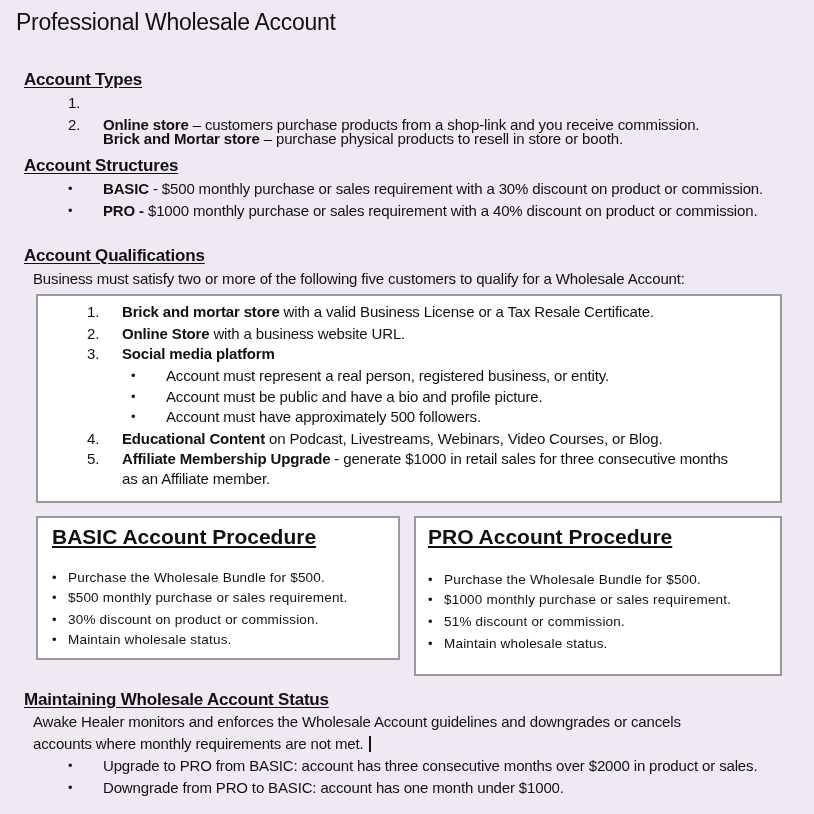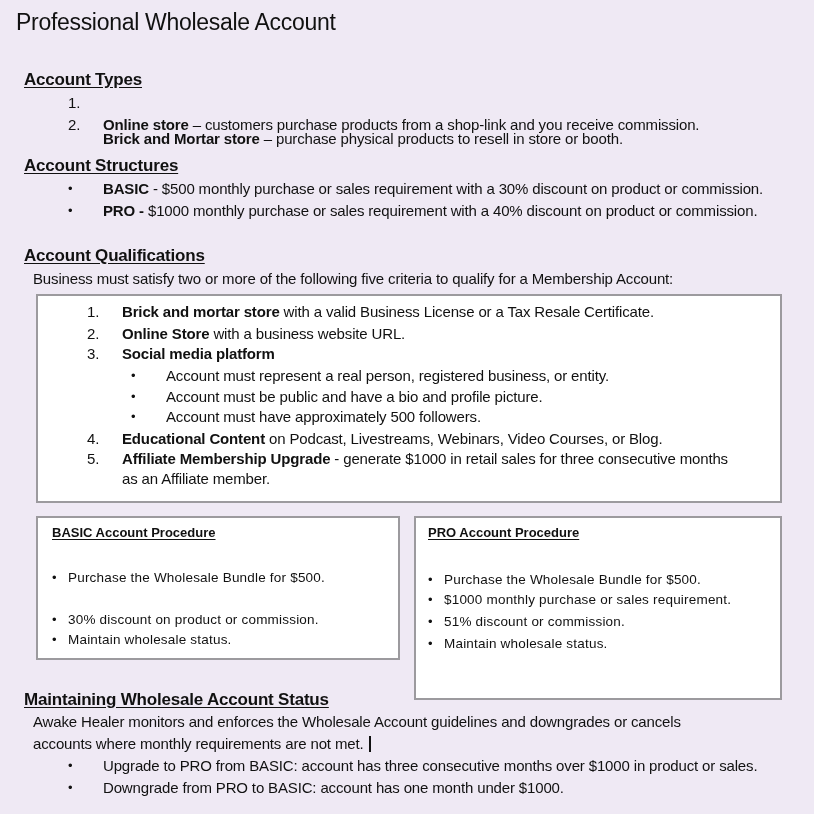--- a/index.html
+++ b/index.html
@@ -24,21 +24,21 @@
     position: absolute; font-size: 15px; white-space: nowrap; letter-spacing: -0.15px;
   }
   .num { position: absolute; font-size: 15px; }
   .bullet { position: absolute; font-size: 13px; }
   b { font-weight: bold; }
   .box {
     position: absolute; background: #ffffff;
     border: 2px solid #9c9a9e; box-sizing: border-box;
   }
   .proc-title {
-    position: absolute; font-size: 13px; font-weight: bold;
+    position: absolute; font-size: 21px; font-weight: bold;
     text-decoration: underline; text-underline-offset: 2px; white-space: nowrap;
   }
   .proc-item {
     position: absolute; font-size: 13.5px; white-space: nowrap; letter-spacing: 0.2px;
   }
   .proc-item .dot { display: inline-block; width: 16px; font-size: 13px; }
   .cursor {
     display: inline-block; width: 2px; height: 16px; background: #111;
     vertical-align: -3px; margin-left: 6px;
   }
@@ -58,21 +58,21 @@
 
 <h2 class="h2" style="top:156px;">Account Structures</h2>
 <div>
   <span class="bullet" style="left:68px;top:181px;">•</span>
   <div class="line" style="left:103px;top:180px;"><b>BASIC</b><span> - $500 monthly purchase or sales requirement with a 30% discount on product or commission.</span></div>
   <span class="bullet" style="left:68px;top:203px;">•</span>
   <div class="line" style="left:103px;top:202px;"><b>PRO -</b><span> $1000 monthly purchase or sales requirement with a 40% discount on product or commission.</span></div>
 </div>
 
 <h2 class="h2" style="top:246px;">Account Qualifications</h2>
-<div class="line" style="left:33px;top:270px;">Business must satisfy two or more of the following five criteria to qualify for a Membership Account:</div>
+<div class="line" style="left:33px;top:270px;">Business must satisfy two or more of the following five customers to qualify for a Wholesale Account:</div>
 
 <div class="box" style="left:36px;top:294px;width:746px;height:209px;">
   <span class="num" style="left:49px;top:7px;">1.</span>
   <div class="line" style="left:84px;top:7px;"><b>Brick and mortar store</b><span> with a valid Business License or a Tax Resale Certificate.</span></div>
 
   <span class="num" style="left:49px;top:29px;">2.</span>
   <div class="line" style="left:84px;top:29px;"><b>Online Store</b><span> with a business website URL.</span></div>
 
   <span class="num" style="left:49px;top:49px;">3.</span>
   <div class="line" style="left:84px;top:49px;"><b>Social media platform</b><span></span></div>
@@ -88,31 +88,32 @@
   <div class="line" style="left:84px;top:134px;"><b>Educational Content</b><span> on Podcast, Livestreams, Webinars, Video Courses, or Blog.</span></div>
 
   <span class="num" style="left:49px;top:154px;">5.</span>
   <div class="line" style="left:84px;top:154px;"><b>Affiliate Membership Upgrade</b><span> - generate $1000 in retail sales for three consecutive months</span></div>
   <div class="line" style="left:84px;top:174px;">as an Affiliate member.</div>
 </div>
 
 <div class="box" style="left:36px;top:516px;width:364px;height:144px;">
   <div class="proc-title" style="left:14px;top:7px;">BASIC Account Procedure</div>
   <div class="proc-item" style="left:14px;top:52px;"><span class="dot">•</span><span>Purchase the Wholesale Bundle for $500.</span></div>
+  <div class="proc-item" style="left:14px;top:72px;"><span class="dot">•</span><span>$500 monthly purchase or sales requirement.</span></div>
   <div class="proc-item" style="left:14px;top:94px;"><span class="dot">•</span><span>30% discount on product or commission.</span></div>
   <div class="proc-item" style="left:14px;top:114px;"><span class="dot">•</span><span>Maintain wholesale status.</span></div>
 </div>
 
-<div class="box" style="left:414px;top:516px;width:368px;height:184px;">
+<div class="box" style="left:414px;top:516px;width:368px;height:160px;">
   <div class="proc-title" style="left:12px;top:7px;">PRO Account Procedure</div>
   <div class="proc-item" style="left:12px;top:54px;"><span class="dot">•</span><span>Purchase the Wholesale Bundle for $500.</span></div>
   <div class="proc-item" style="left:12px;top:74px;"><span class="dot">•</span><span>$1000 monthly purchase or sales requirement.</span></div>
   <div class="proc-item" style="left:12px;top:96px;"><span class="dot">•</span><span>51% discount or commission.</span></div>
   <div class="proc-item" style="left:12px;top:118px;"><span class="dot">•</span><span>Maintain wholesale status.</span></div>
 </div>
 
 <h2 class="h2" style="top:690px;">Maintaining Wholesale Account Status</h2>
 <div class="line" style="left:33px;top:713px;">Awake Healer monitors and enforces the Wholesale Account guidelines and downgrades or cancels</div>
 <div class="line" style="left:33px;top:735px;"><span>accounts where monthly requirements are not met.</span><span class="cursor"></span></div>
 <span class="bullet" style="left:68px;top:758px;">•</span>
-<div class="line" style="left:103px;top:757px;">Upgrade to PRO from BASIC: account has three consecutive months over $1000 in product or sales.</div>
+<div class="line" style="left:103px;top:757px;">Upgrade to PRO from BASIC: account has three consecutive months over $2000 in product or sales.</div>
 <span class="bullet" style="left:68px;top:780px;">•</span>
 <div class="line" style="left:103px;top:779px;text-align:right;">Downgrade from PRO to BASIC: account has one month under $1000.</div>
 
 </body></html>

